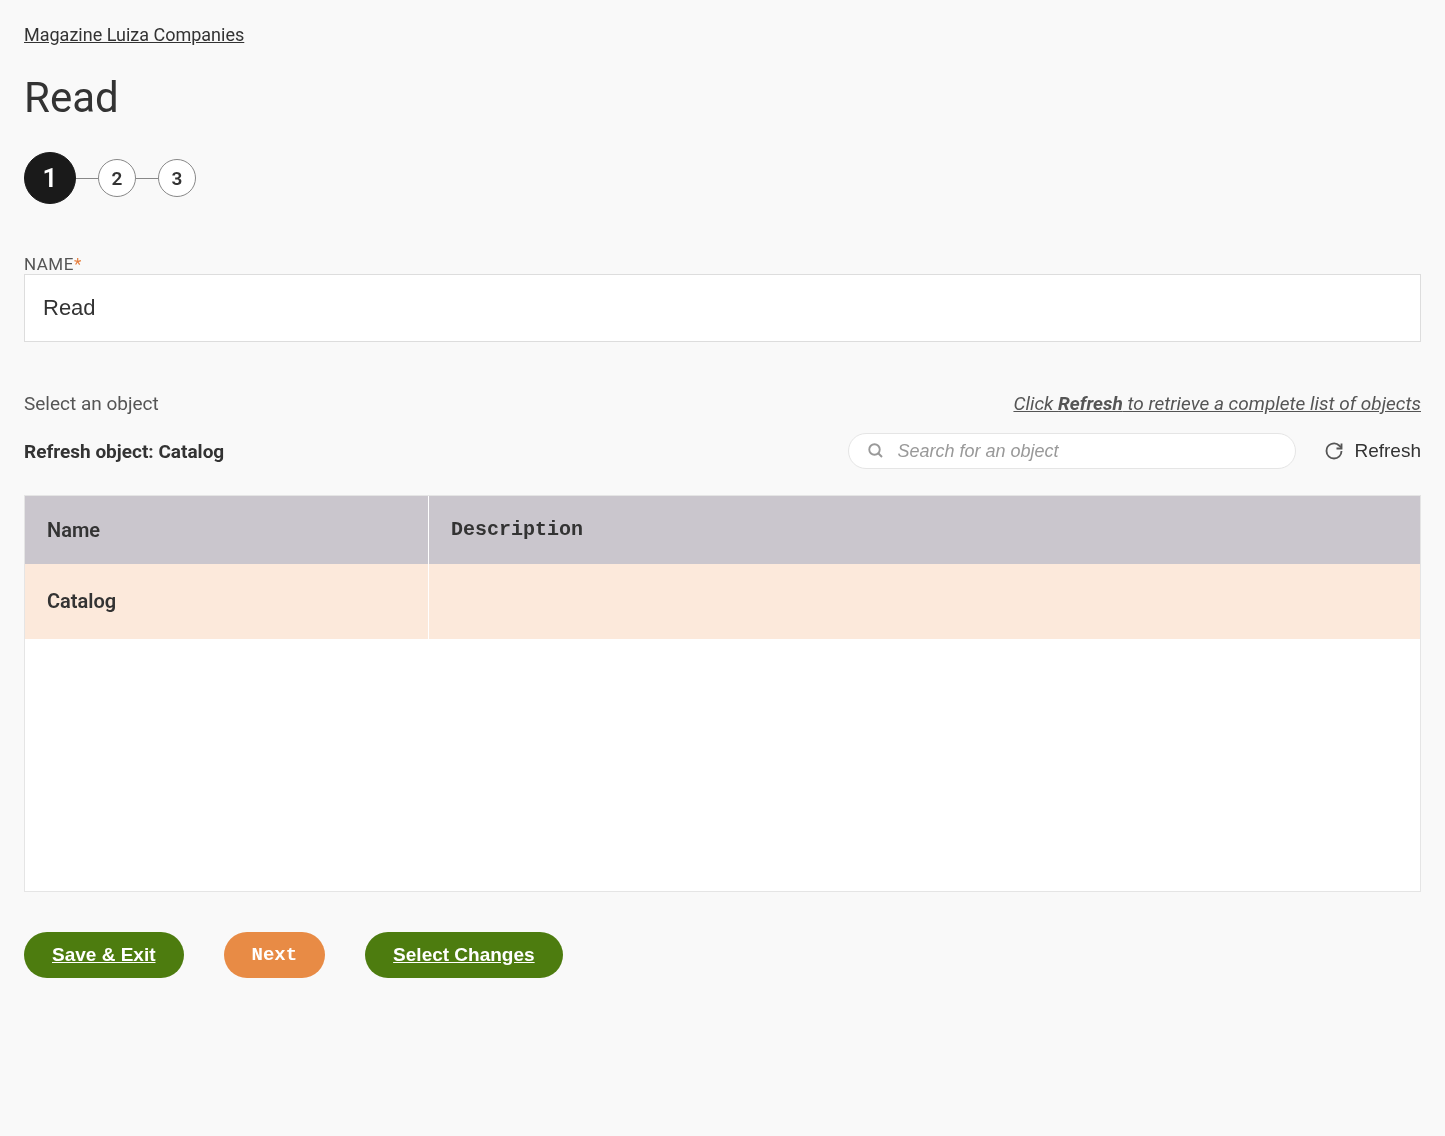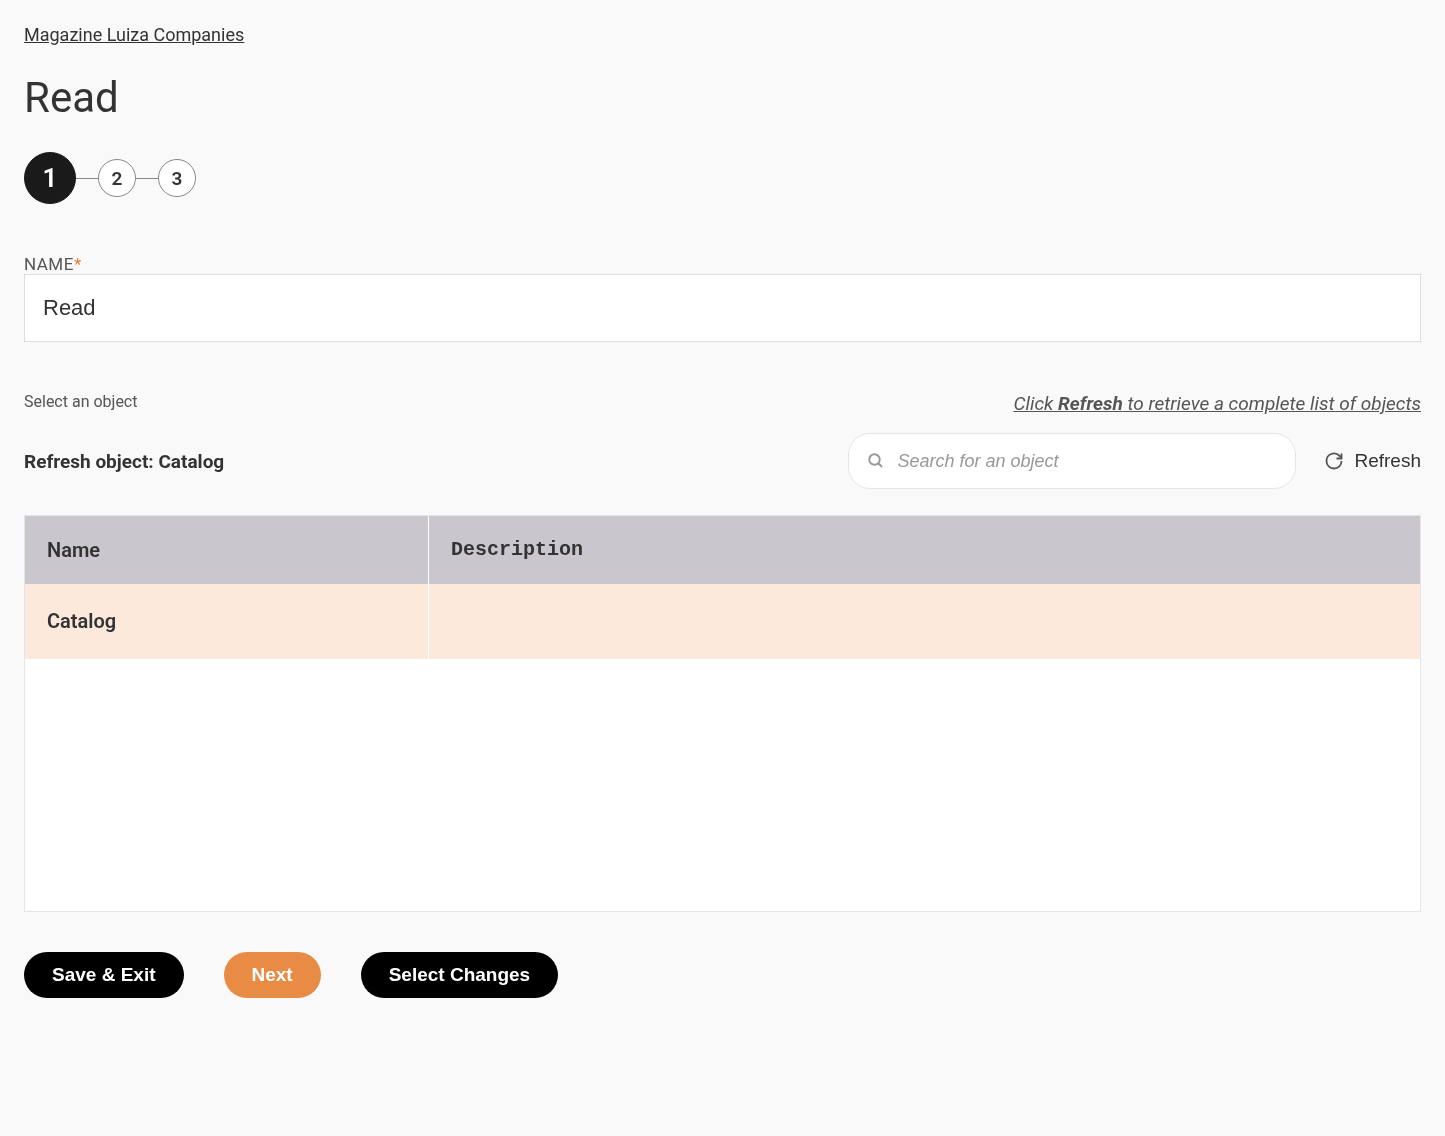--- a/index.html
+++ b/index.html
@@ -76,21 +76,21 @@
       outline: none;
       margin-bottom: 50px;
     }
     .object-header {
       display: flex;
       justify-content: space-between;
       align-items: flex-start;
       margin-bottom: 18px;
     }
     .select-object-label {
-      font-size: 16px;
+      font-size: 19px;
       color: #555;
     }
     .refresh-hint {
       font-size: 19px;
       font-style: italic;
       color: #555;
       text-decoration: underline;
     }
     .refresh-hint .bold { font-weight: 700; font-style: italic; }
     .object-toolbar {
@@ -110,21 +110,21 @@
       gap: 28px;
     }
     .search-wrap {
       display: flex;
       align-items: center;
       background: #fff;
       border: 1px solid #e5e5e5;
       border-radius: 22px;
       padding: 0 18px;
       width: 448px;
-      height: 56px;
+      height: 36px;
     }
     .search-icon {
       color: #999;
       margin-right: 12px;
       flex-shrink: 0;
     }
     .search-input {
       border: none;
       outline: none;
       font-size: 18px;
@@ -187,22 +187,22 @@
     }
     .btn {
       border: none;
       border-radius: 24px;
       padding: 12px 28px;
       font-size: 19px;
       font-weight: 600;
       color: #fff;
       cursor: pointer;
     }
-    .btn-gray { background: #000000; }
-    .btn-orange { background: #e88b45; }
+    .btn-gray { background: #4d7c0f; text-decoration: underline; }
+    .btn-orange { background: #e88b45; font-family: Liberation Mono, monospace; }
   </style>
 </head>
 <body>
 
 
 
 <a class="breadcrumb">Magazine Luiza Companies</a>
 
 <h1 class="page-title">Read</h1>
 

